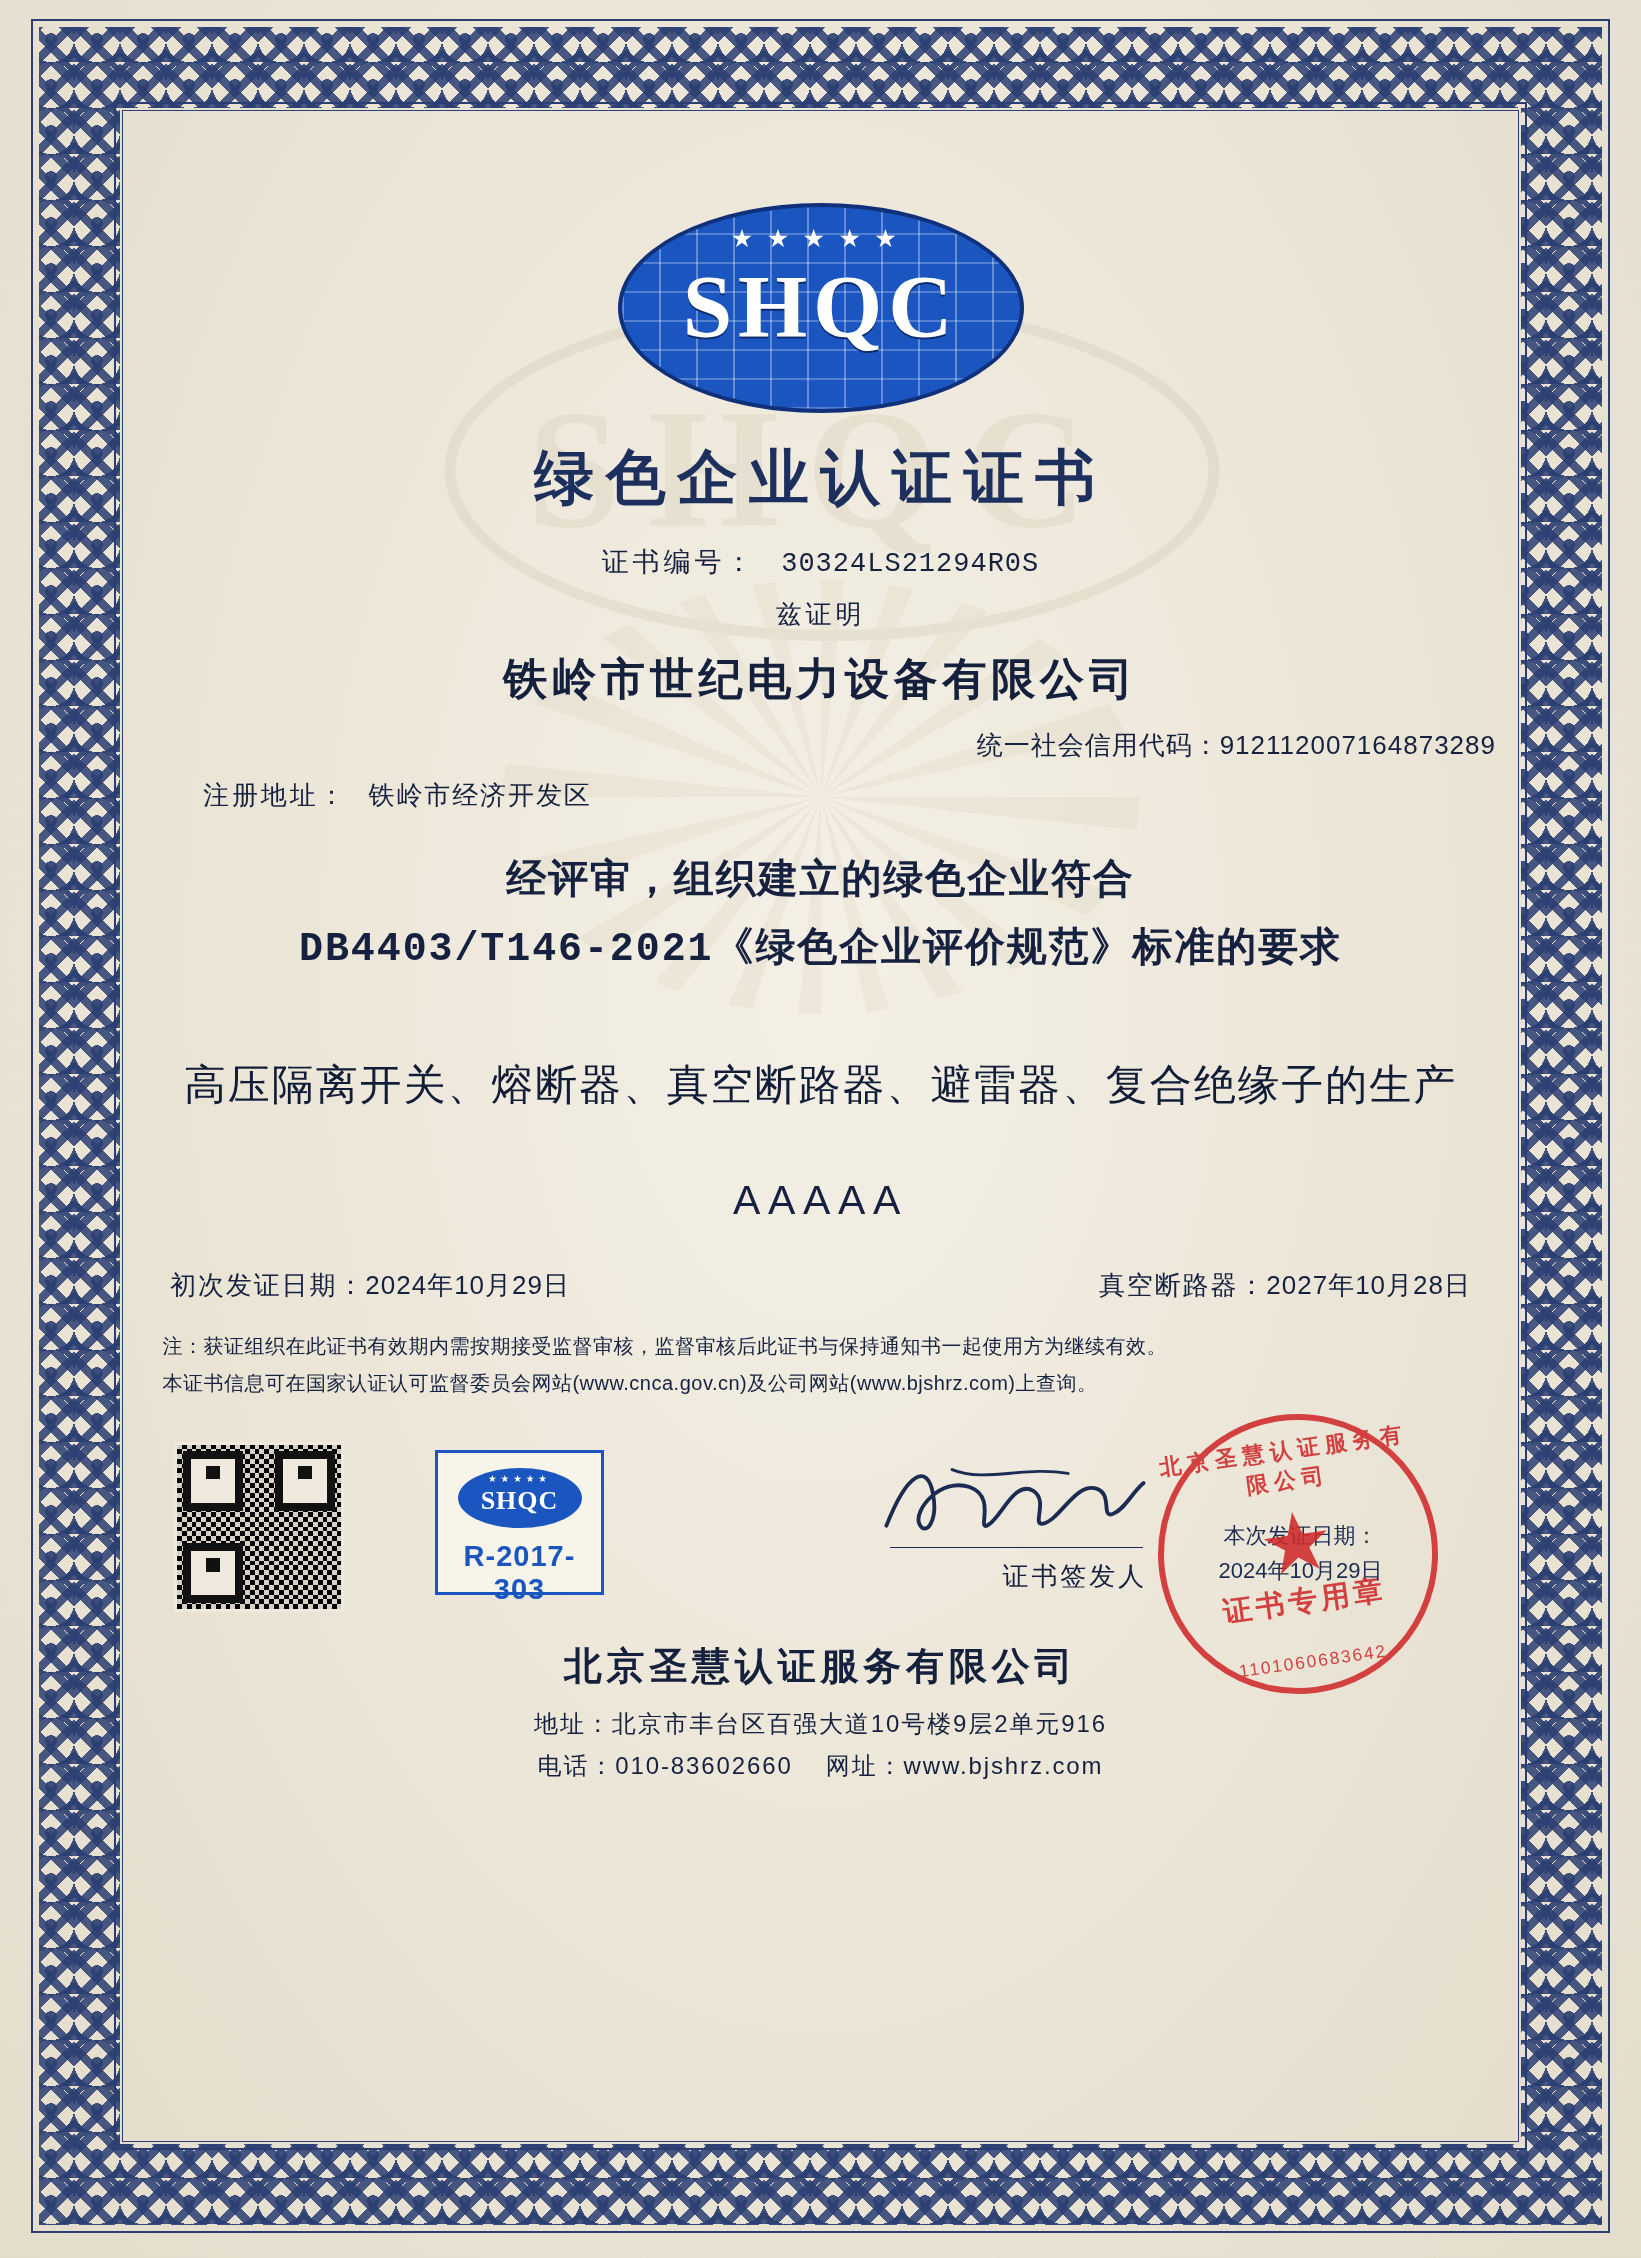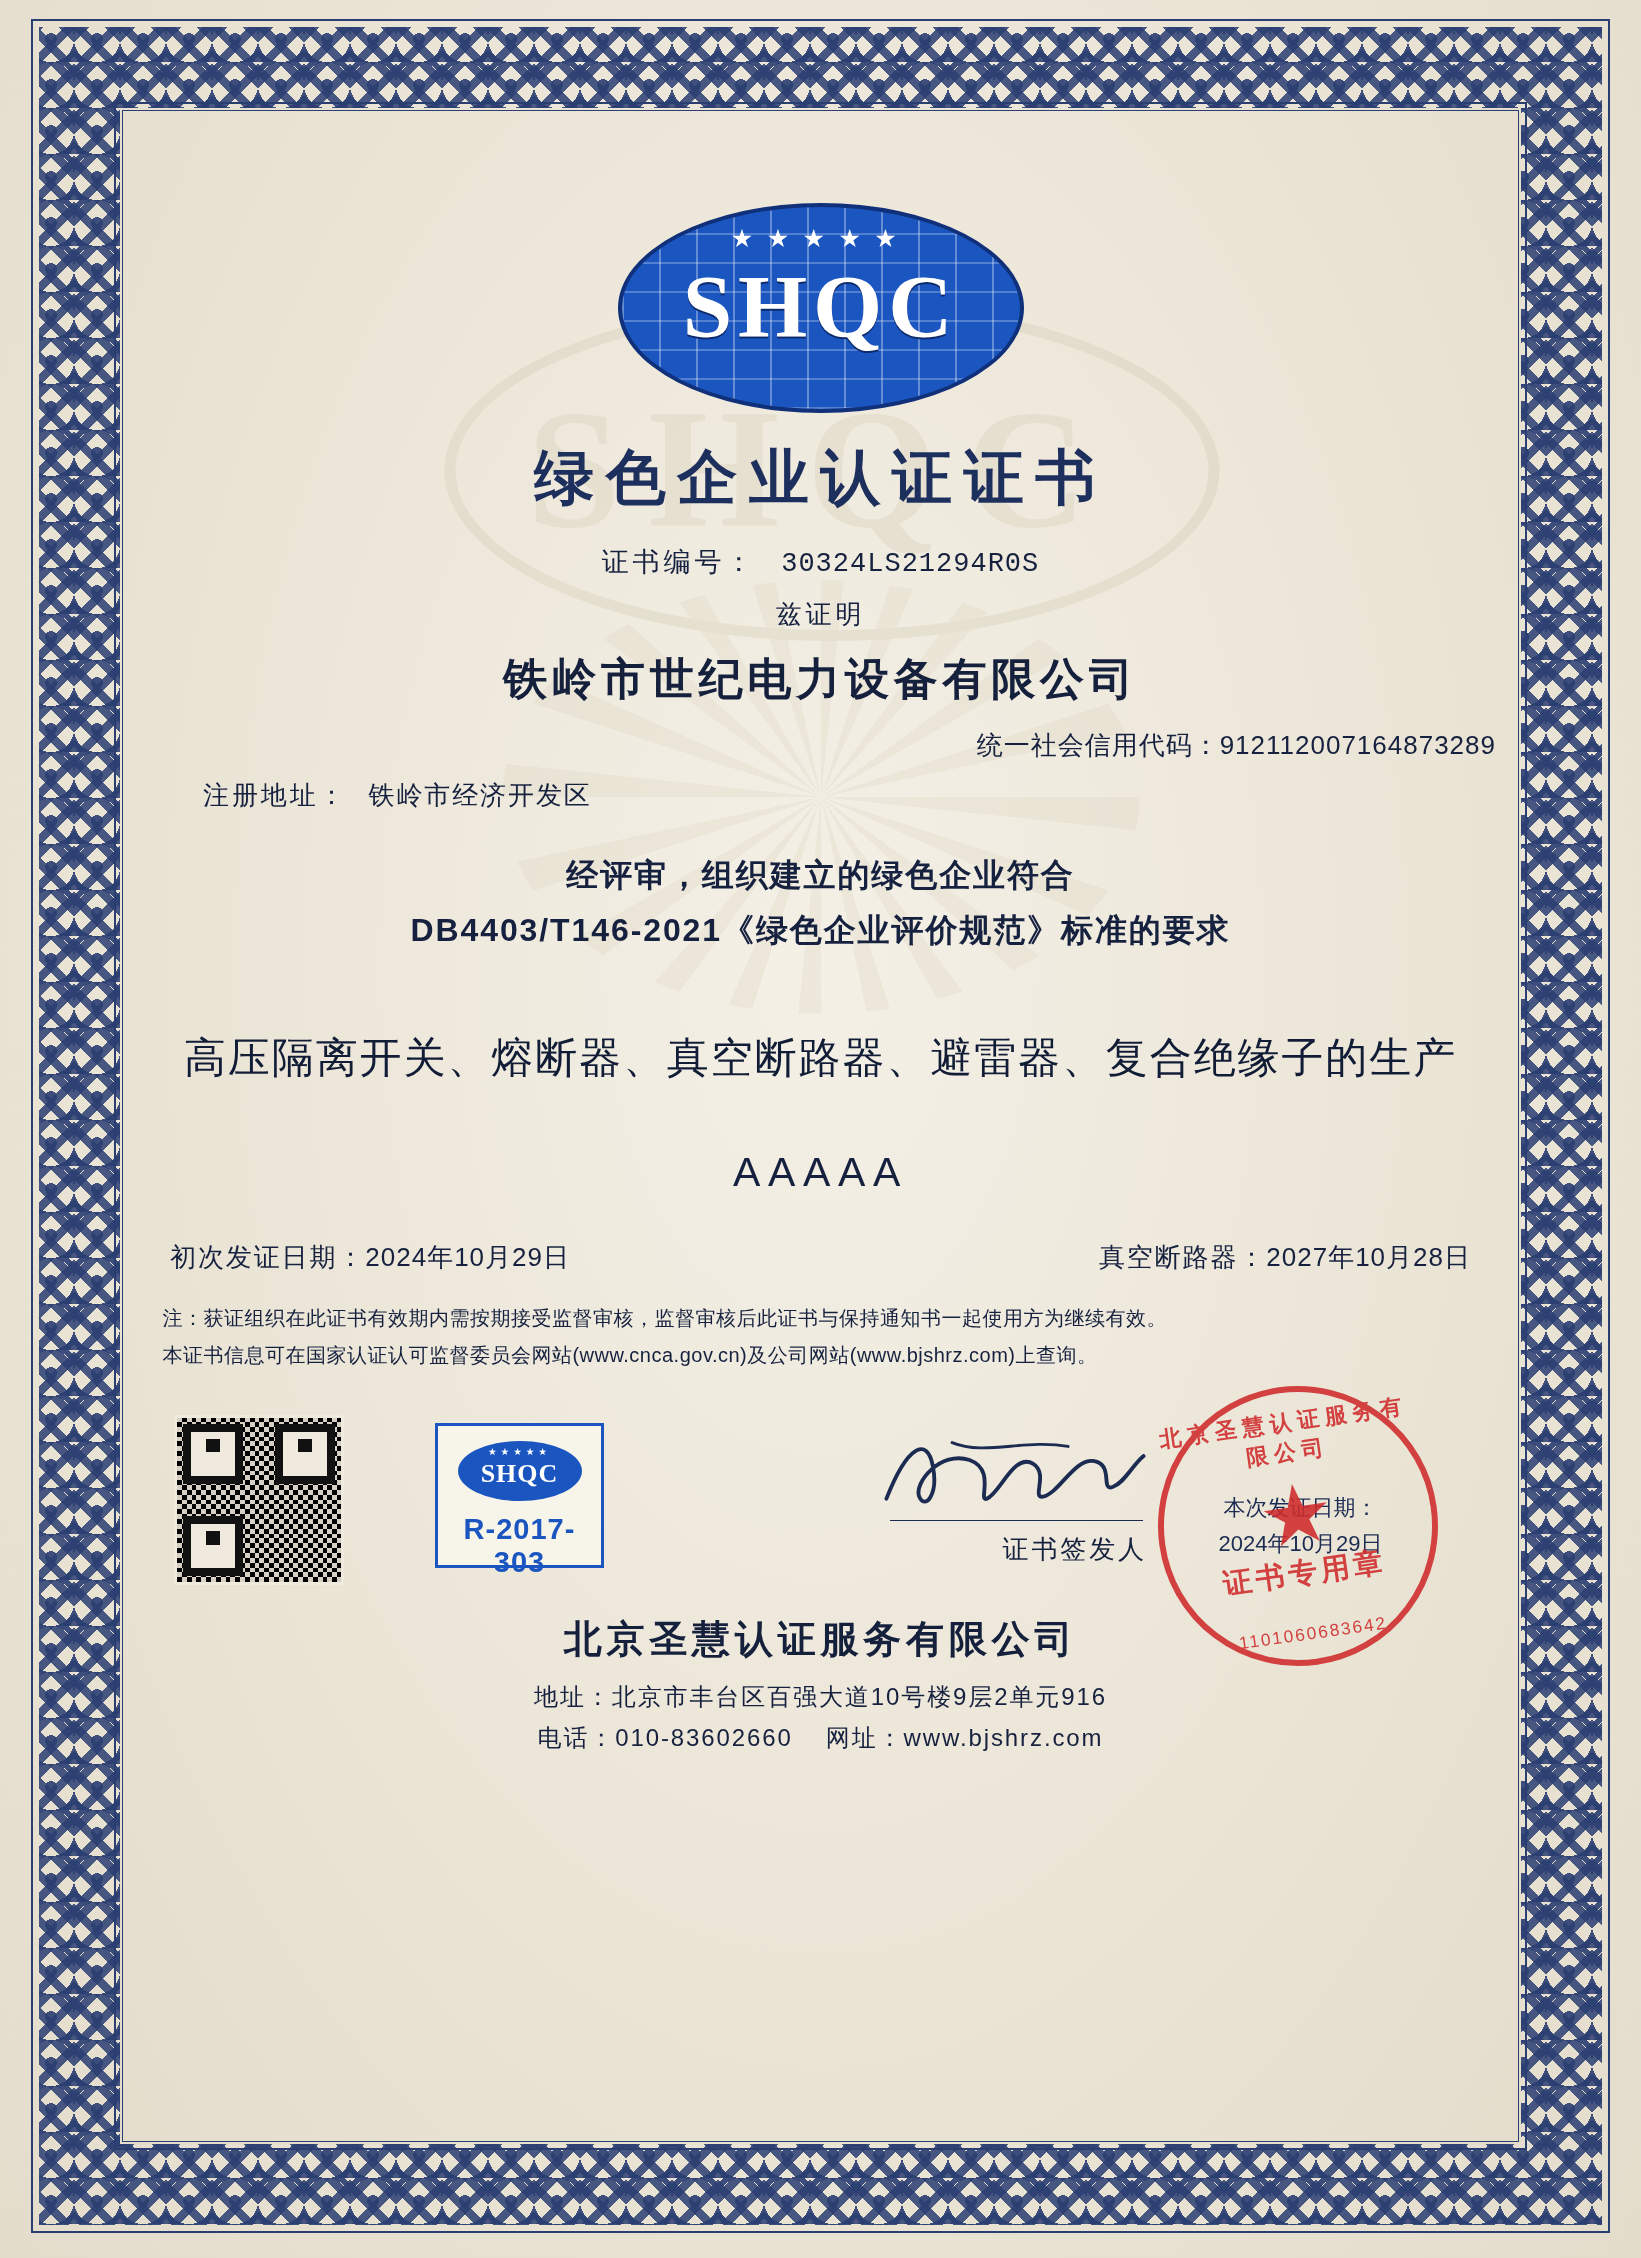--- a/index.html
+++ b/index.html
@@ -220,24 +220,25 @@
     white-space: nowrap;
   }
   .addr-row .value {
     margin-left: 21px;
     letter-spacing: 1.9px;
     white-space: nowrap;
   }
 
   .standard-block { margin-top: 35px; }
   .standard-line {
-    font-size: 32px;
+    font-size: 40px;
     font-weight: bold;
     letter-spacing: 1.9px;
     line-height: 1.7;
+    font-family: Liberation Mono, monospace;
   }
   .scope-label {
     margin-top: 11.6px;
     font-size: 28px;
     letter-spacing: 2.9px;
   }
 
   #scope-text {
     margin-top: 68px;
     font-size: 42px;

